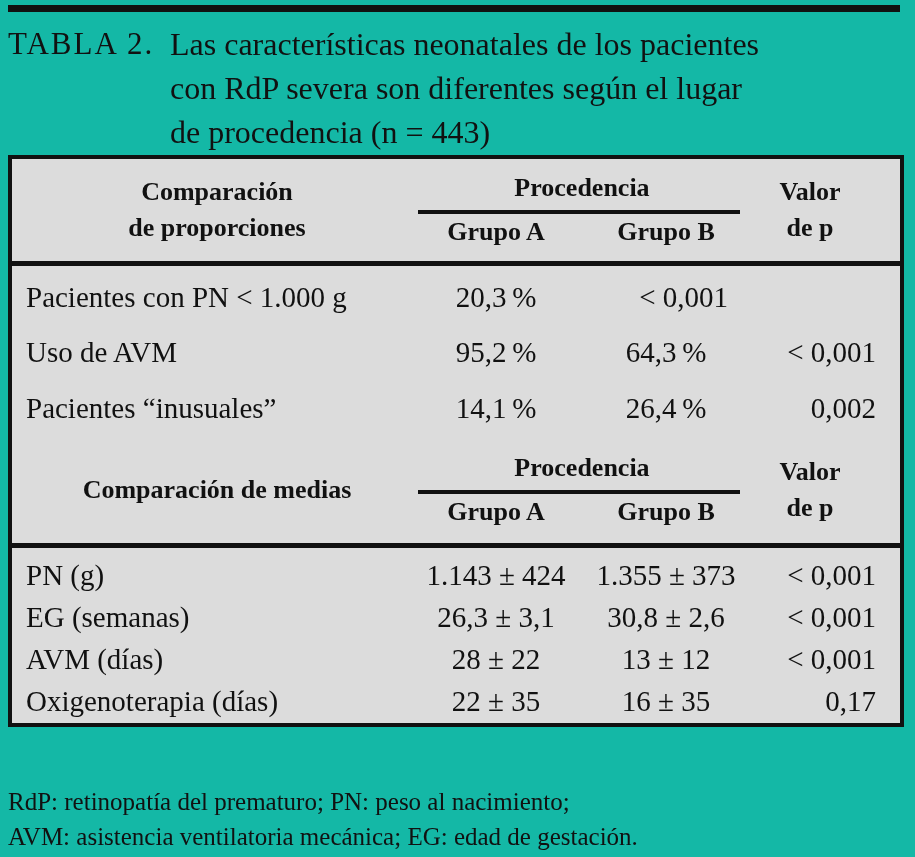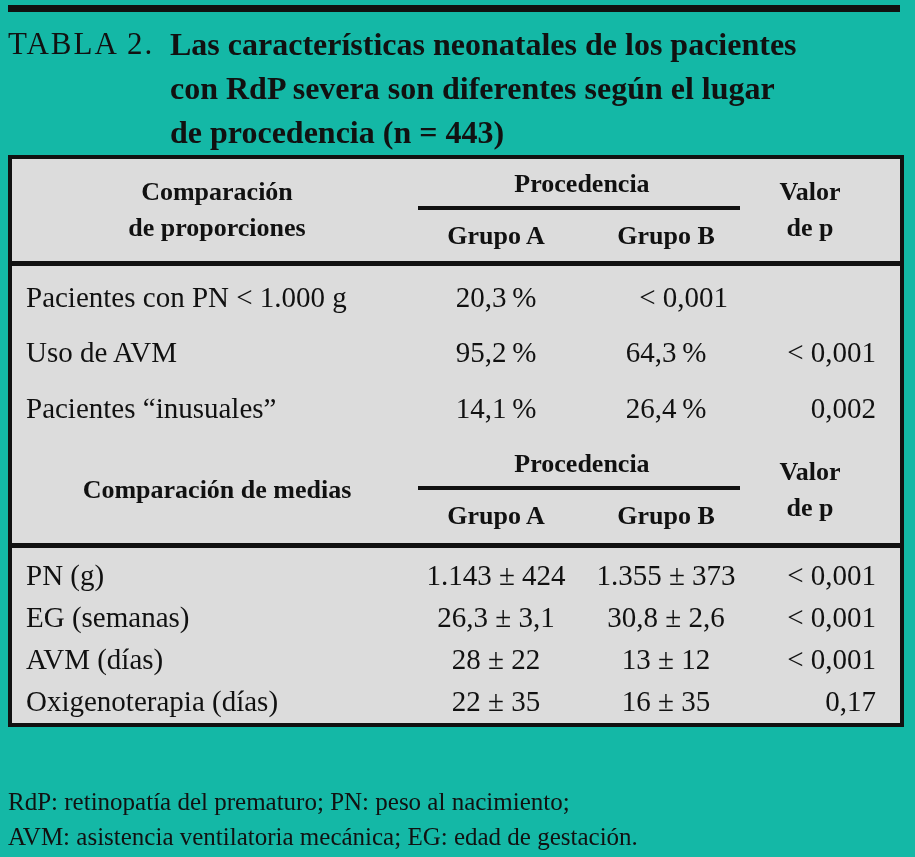--- a/index.html
+++ b/index.html
@@ -34,21 +34,21 @@
   }
   .caption-label {
     position: absolute;
     left: 0; top: 4px;
     font-size: 31px;
     letter-spacing: 2px;
     white-space: nowrap;
   }
   .caption-text {
     margin-left: 162px;
-    font-weight: bold;
+    font-weight: normal;
     font-size: 32px;
     line-height: 44px;
     white-space: pre-line;
   }
 
   
   .tbl {
     position: absolute;
     left: 8px; top: 155px;
     width: 896px;
@@ -86,21 +86,21 @@
     padding-bottom: 7px;
   }
   .proc-rule {
     height: 4px;
     background: var(--ink);
     margin: 0 12px 0 6px;
   }
   .ab {
     display: grid;
     grid-template-columns: 168px 172px;
-    padding-top: 11px;
+    padding-top: 3px;
   }
   .ab .abcell {
     text-align: center;
     font-weight: bold;
     font-size: 26px;
   }
 
   .rows { display: flex; flex-direction: column; }
   .rows1 { height: 170px; padding-top: 4px; }
   .rows2 { height: 175px; padding-top: 6px; }

